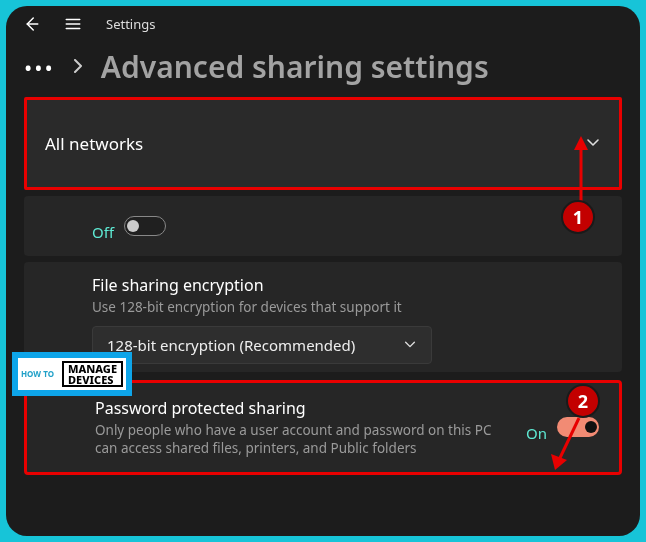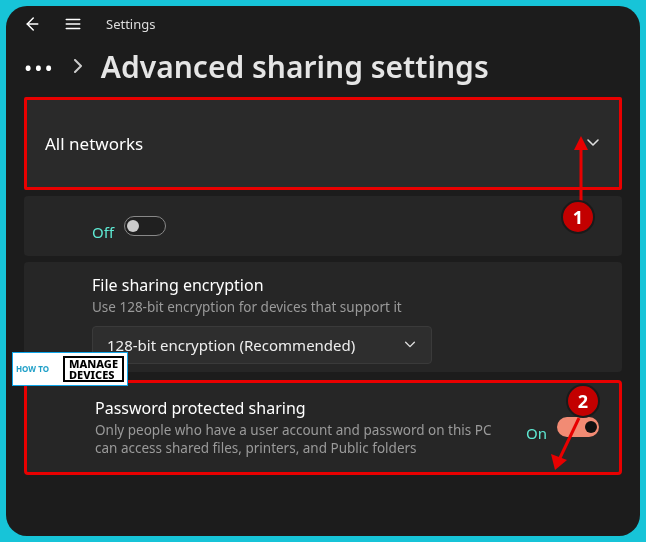--- a/index.html
+++ b/index.html
@@ -30,21 +30,21 @@
   .tb-icon { width: 18px; height: 18px; display:flex; align-items:center; justify-content:center; }
   .tb-title { font-size: 13px; color: #ddd; }
   .breadcrumb {
     display: flex;
     align-items: center;
     gap: 18px;
     padding: 6px 18px 10px 18px;
   }
   .bc-ellipsis { font-size: 22px; letter-spacing: 2px; color:#fff; }
   .bc-chev { font-size: 16px; color:#ccc; }
-  .page-title { font-size: 30px; font-weight: 600; color:#e5e5e5; }
+  .page-title { font-size: 30px; font-weight: 600; color:#a3a3a3; }
   .content { padding: 0 18px; position:relative; }
   .section-header {
     display:flex; align-items:center; justify-content:space-between;
     background:#2a2a2a;
     padding: 32px 18px;
     border-radius:4px;
     position:relative;
   }
   .section-title { font-size: 17px; color:#fff; }
   .chev-down { color:#ddd; font-size:16px; }
@@ -86,22 +86,22 @@
     display:flex; align-items:center; justify-content:center;
     color:#fff; font-weight:700; font-size:18px;
     z-index:50;
   }
   .arrow { position:absolute; z-index:40; }
   .arrow-line { stroke:#e80000; stroke-width:3; fill:none; }
   .arrow-head { fill:#e80000; }
 
   .watermark {
     position:absolute; left:6px; top:346px; z-index:60;
-    background:#fff; padding:3px 3px; display:flex; align-items:center; gap:14px;
-    border:1px solid #0ea5e9;
+    background:#fff; padding:3px 3px; display:flex; align-items:center; gap:8px;
+    border:6px solid #0ea5e9;
   }
   .wm-howto { font-size:8px; font-weight:700; color:#20a0c8; line-height:8px;}
   .wm-box { border:2px solid #000; padding:0 4px; }
   .wm-manage { font-size:11px; font-weight:800; color:#000; letter-spacing:0px; line-height:11px;}
   .wm-devices { font-size:11px; font-weight:800; color:#000; line-height:11px;}
 </style>
 </head>
 <body>
 
 <div class="window">

